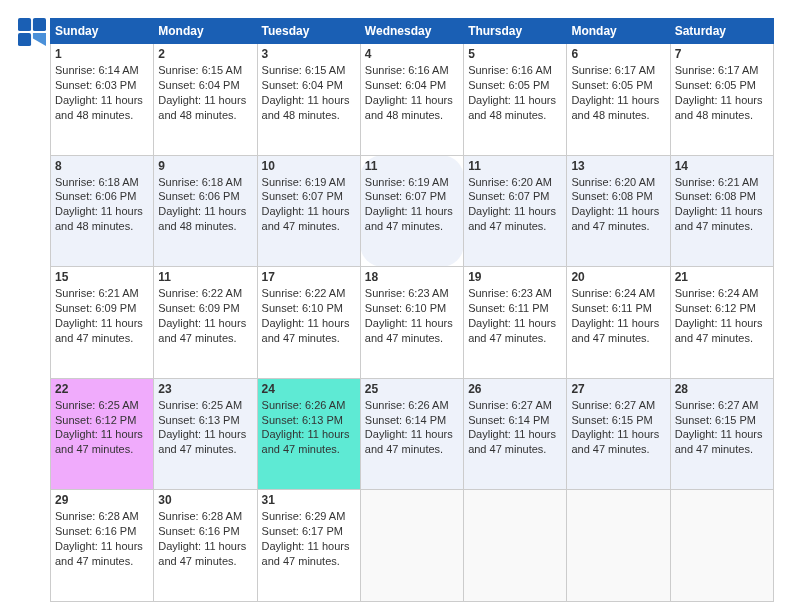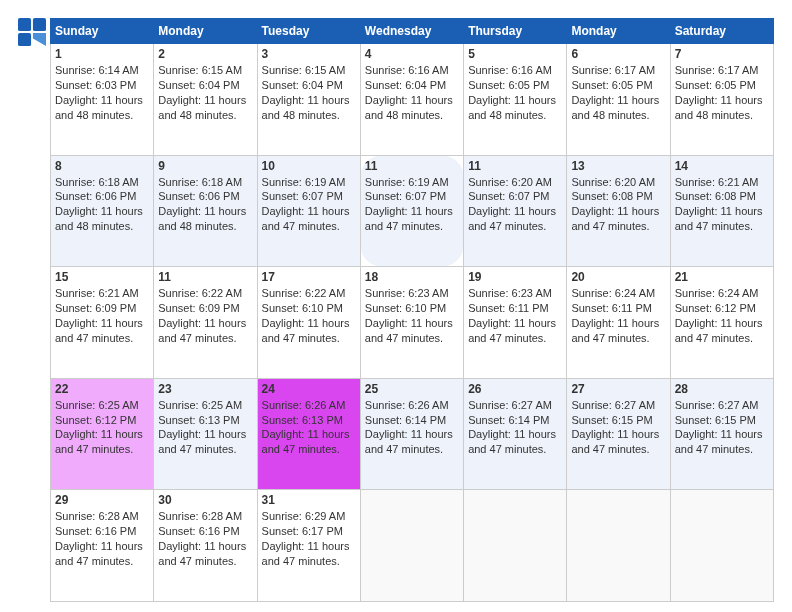--- a/index.html
+++ b/index.html
@@ -287,21 +287,21 @@
 Daylight: 11 hours
 and 47 minutes.</div>
           </td>
           <td style="background: rgb(238, 242, 250);">
             <span class="day-num">23</span>
             <div class="cell-text" style="white-space: pre-line;">Sunrise: 6:25 AM
 Sunset: 6:13 PM
 Daylight: 11 hours
 and 47 minutes.</div>
           </td>
-          <td style="background: #d946ef;">
+          <td style="background: #5eead4;">
             <span class="day-num">24</span>
             <div class="cell-text" style="white-space: pre-line;">Sunrise: 6:26 AM
 Sunset: 6:13 PM
 Daylight: 11 hours
 and 47 minutes.</div>
           </td>
           <td style="background: rgb(238, 242, 250); margin-top: 9px;">
             <span class="day-num">25</span>
             <div class="cell-text" style="white-space: pre-line;">Sunrise: 6:26 AM
 Sunset: 6:14 PM

